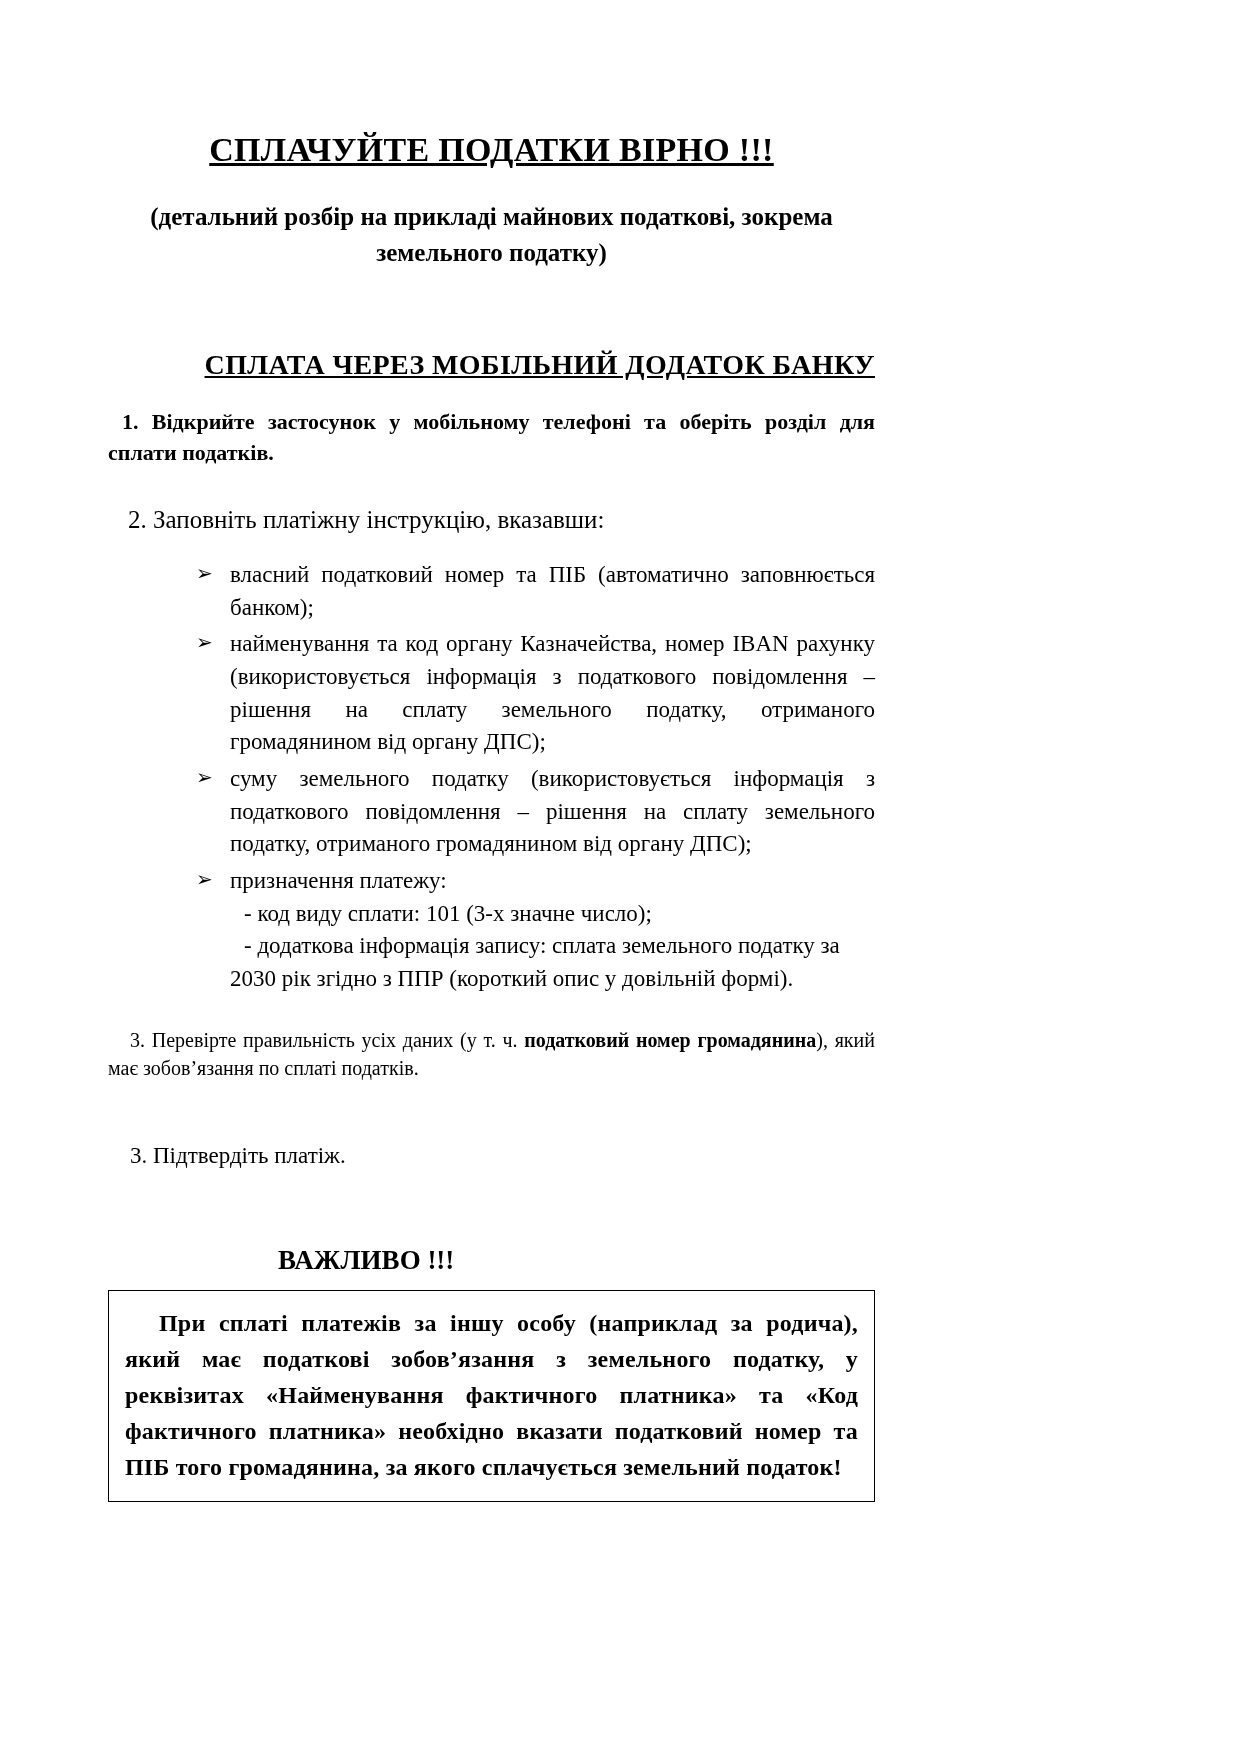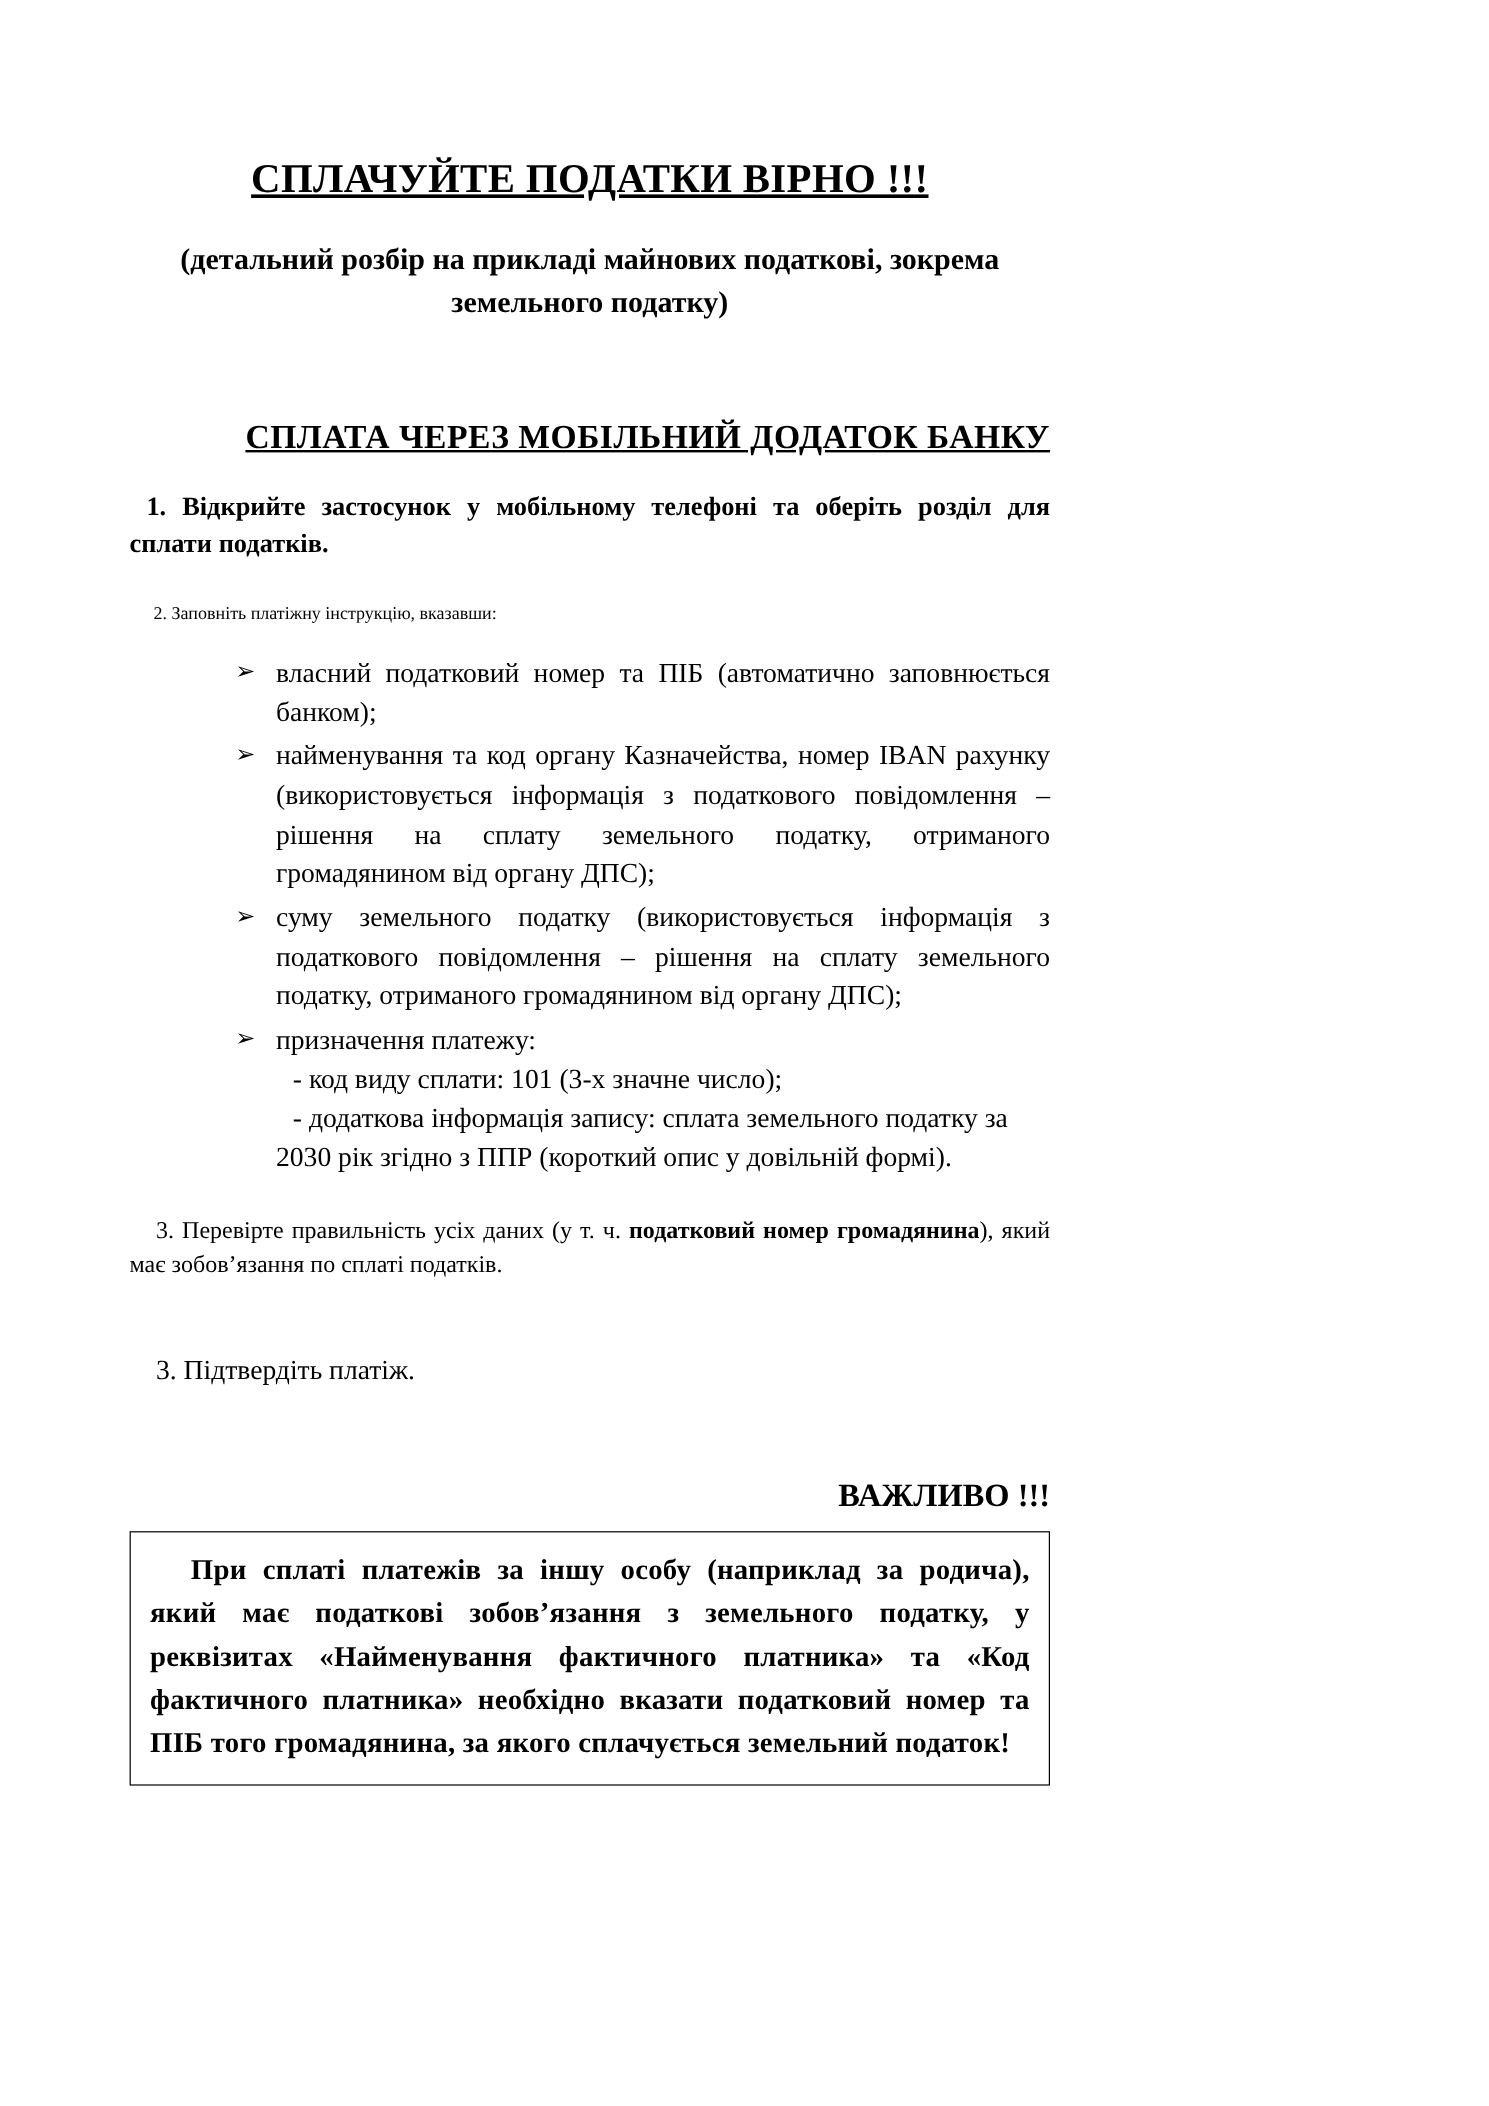--- a/index.html
+++ b/index.html
@@ -48,21 +48,21 @@
   }
   .step-bold {
     font-size: 22px;
     font-weight: bold;
     line-height: 1.38;
     margin: 20px 0 0 0;
     text-align: justify;
     text-indent: 14px;
   }
   .step-plain {
-    font-size: 15px;
+    font-size: 25px;
     line-height: 1.4;
     margin: 34px 0 0 0;
     text-indent: 20px;
   }
   ul.bullets {
     list-style: none;
     margin: 22px 0 0 0;
     padding: 0 0 0 122px;
   }
   ul.bullets > li {
@@ -99,21 +99,20 @@
     font-size: 23px;
     line-height: 1.4;
     margin: 58px 0 0 0;
     text-indent: 22px;
   }
   .important-heading {
     font-size: 27px;
     font-weight: bold;
     margin: 72px 0 14px 0;
     padding-left: 170px;
-    text-align: right;
   }
   .important-box {
     border: 1.5px solid #000;
     padding: 14px 16px 16px 16px;
     font-size: 24px;
     font-weight: bold;
     line-height: 1.5;
     text-align: justify;
     letter-spacing: 0.2px;
     margin-top: 4px;

